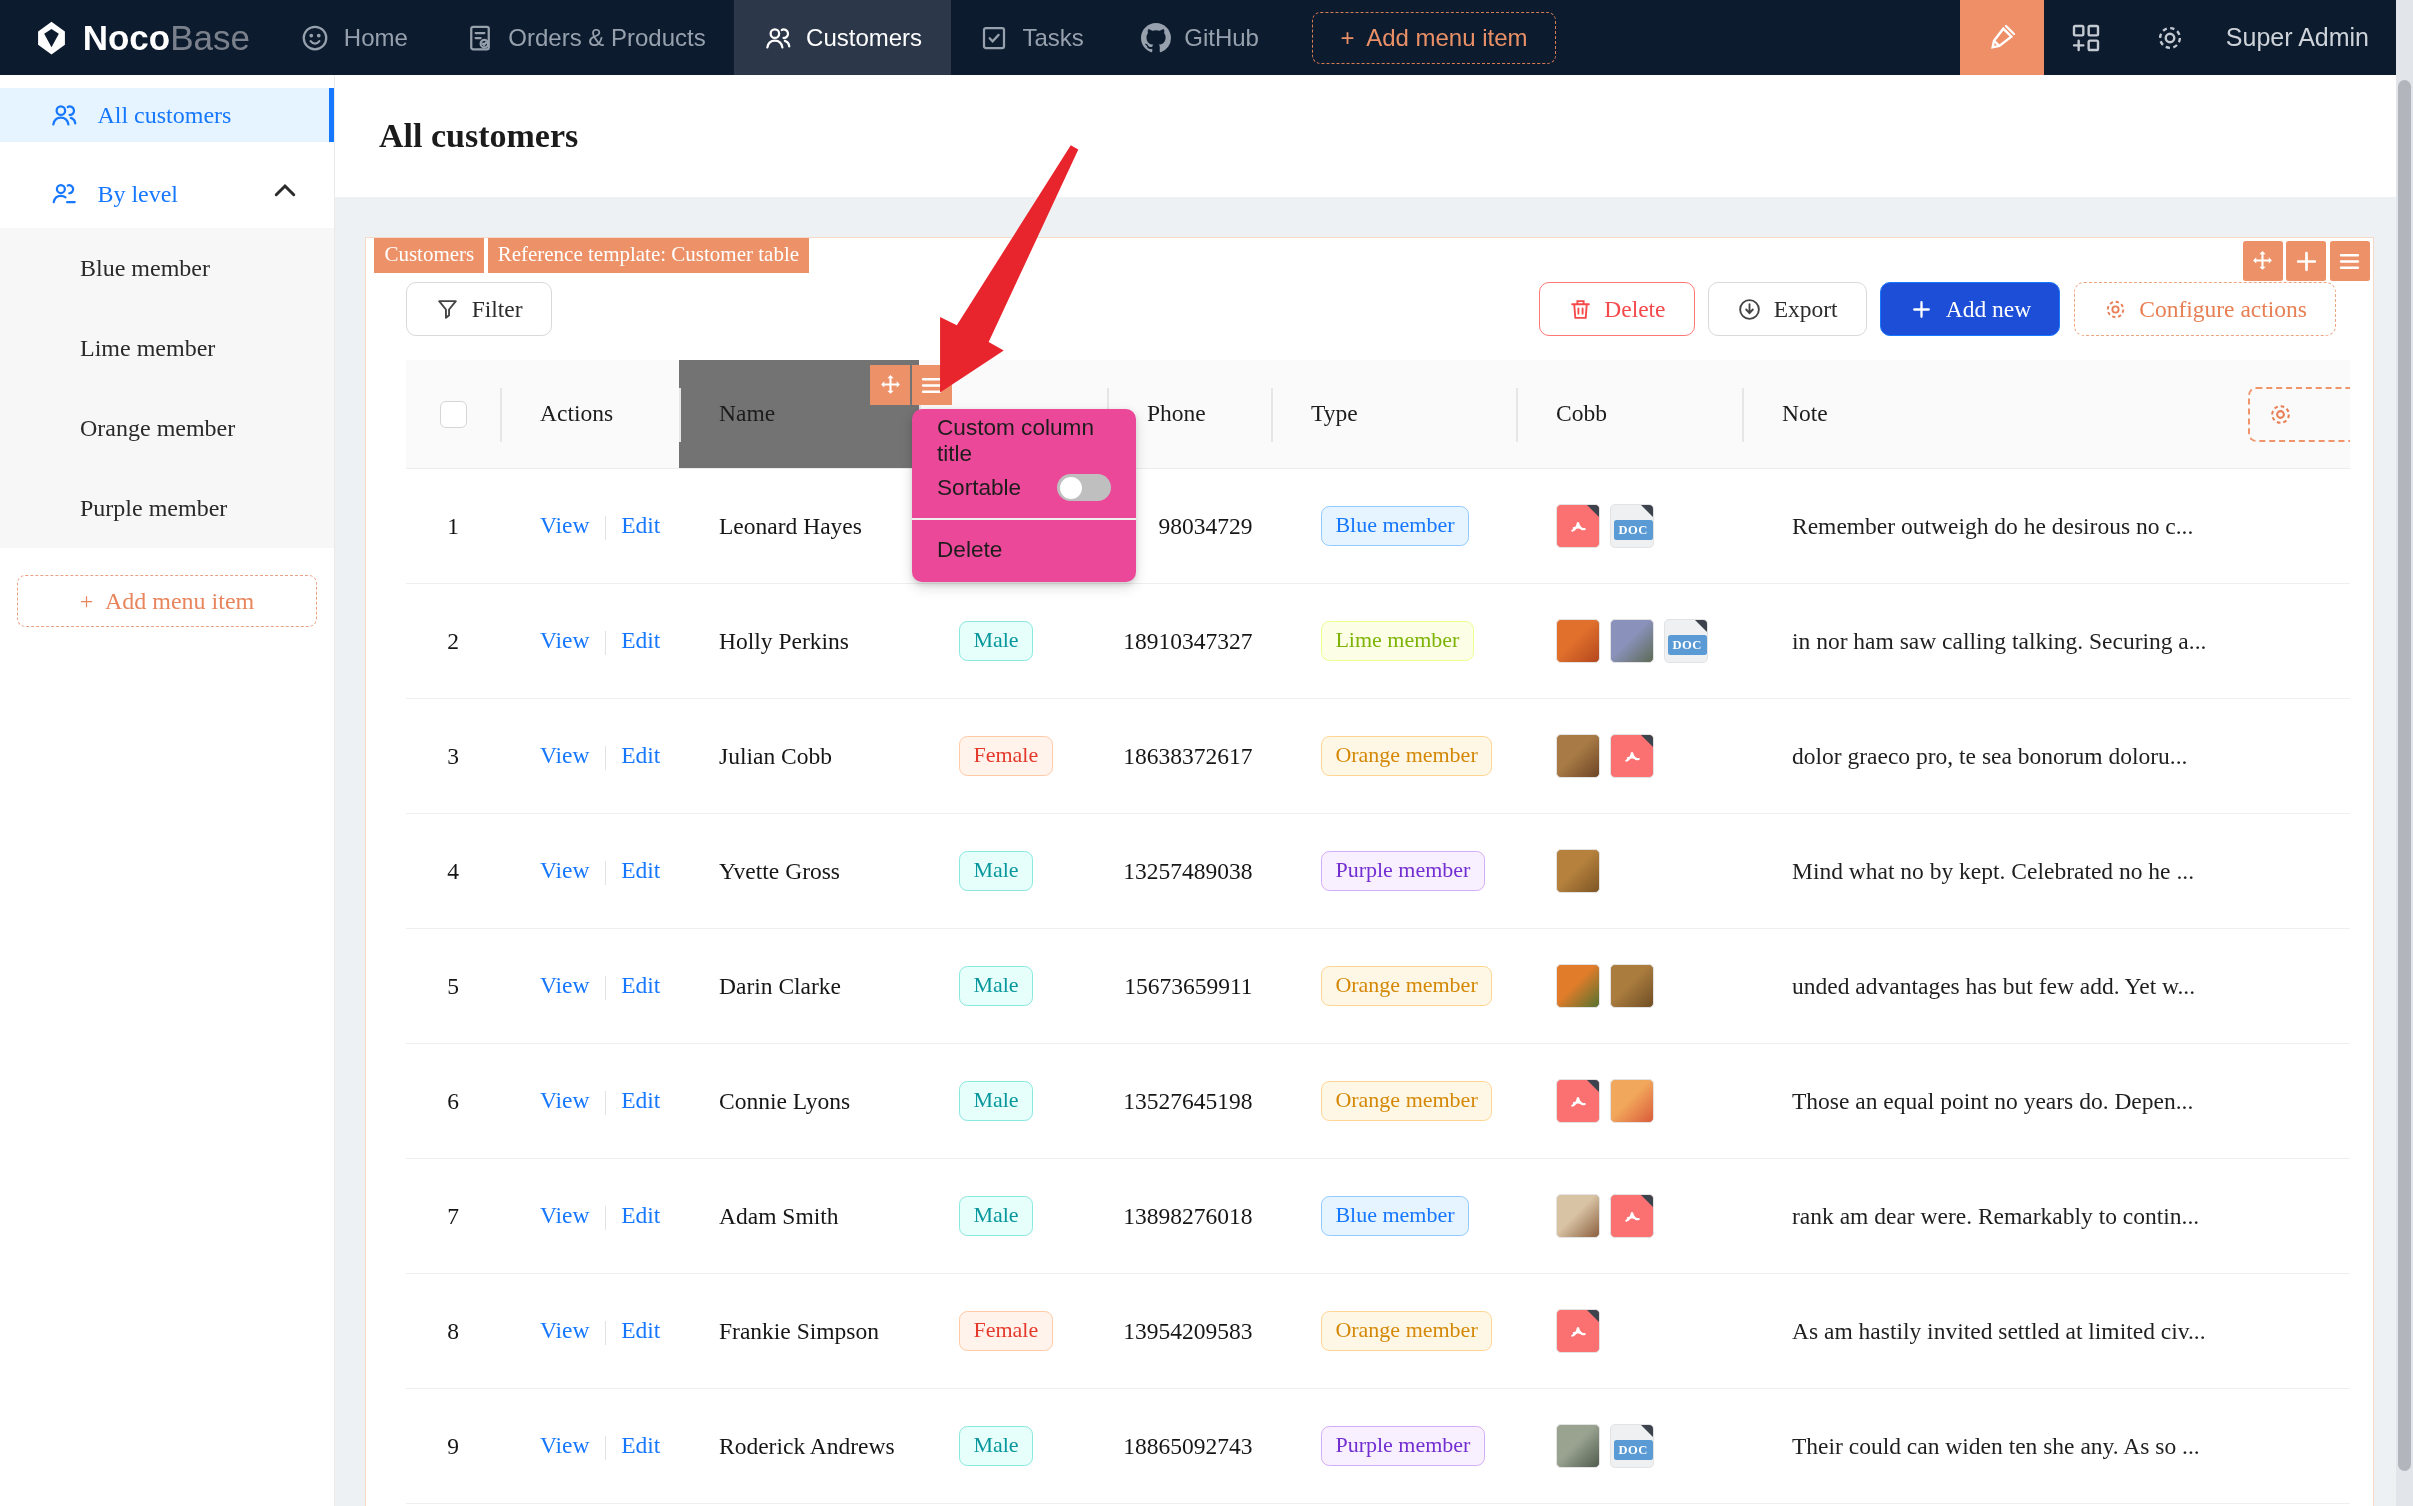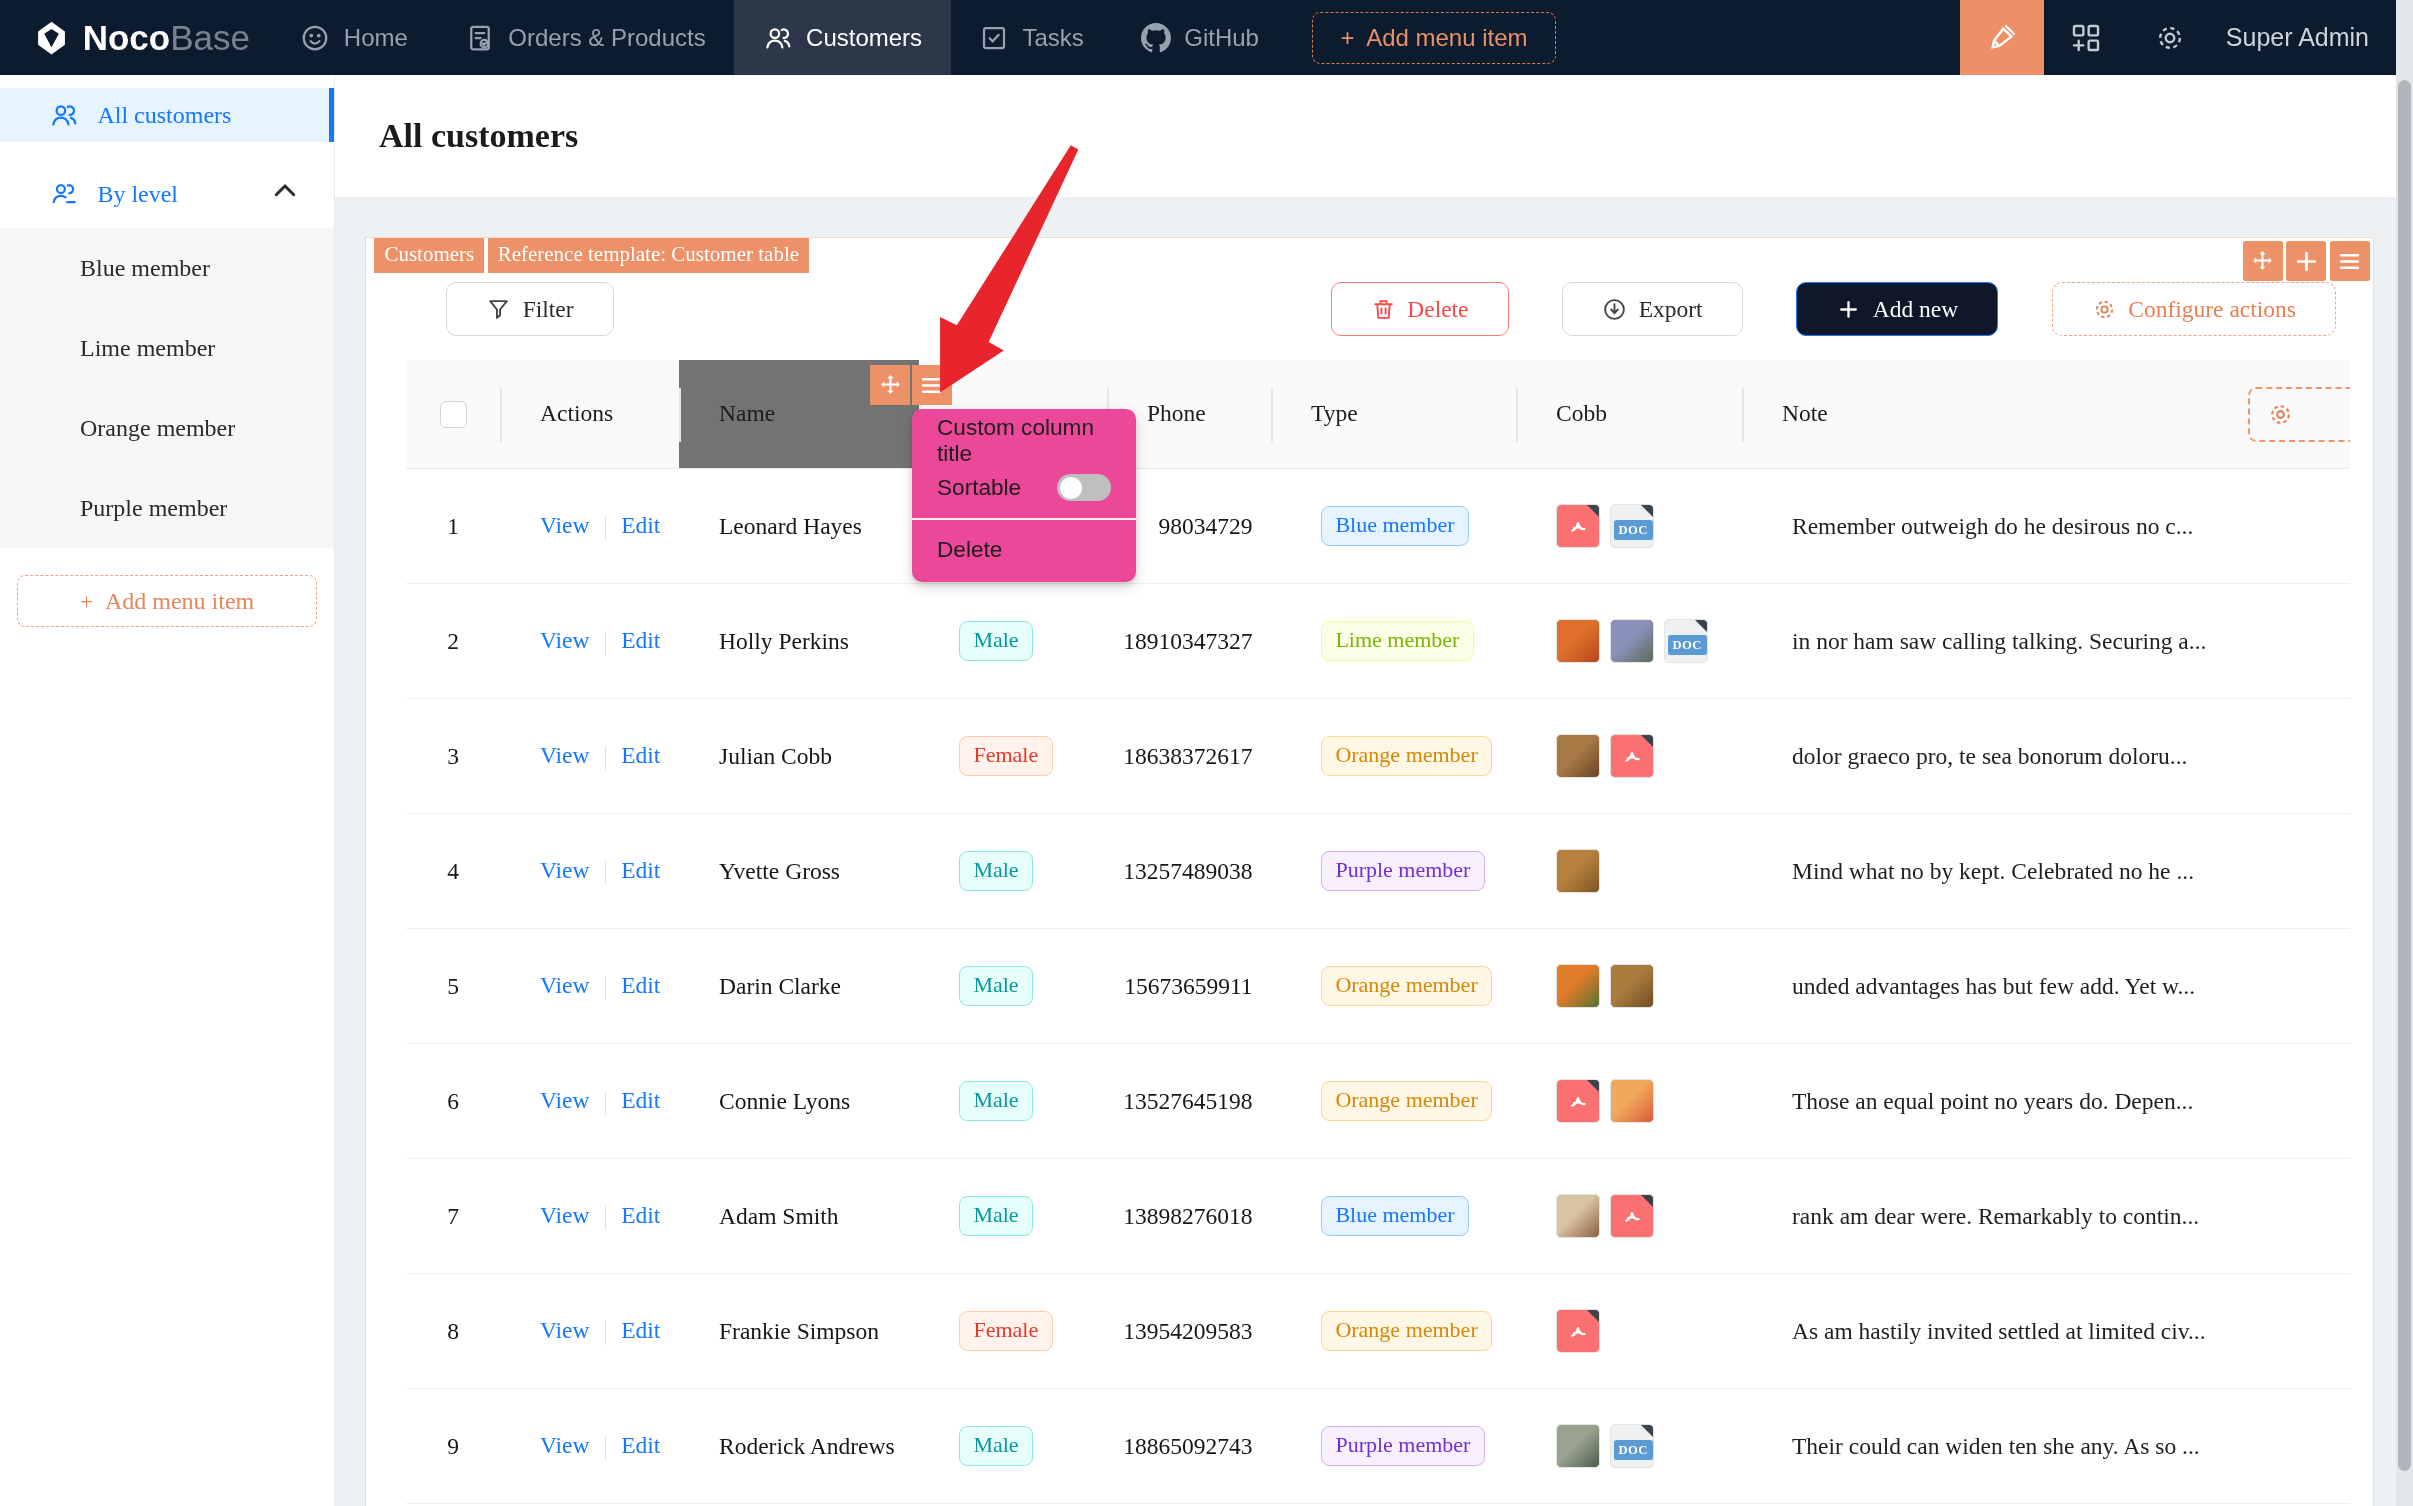--- a/index.html
+++ b/index.html
@@ -42,24 +42,24 @@
 
   
   .card { background:#ffffff; border:1.7px solid #f6d9c7; position:relative; height:1270px; overflow:hidden; }
   .block-tags { position:absolute; top:0; left:8.4px; display:flex; gap:3.4px; z-index:3; }
   .block-tag { background:#ed9268; color:#ffffff; font-size:21px; padding:4.2px 10px 5.9px 10px; white-space:nowrap; }
   .corner-icons { position:absolute; top:3.4px; right:3.4px; display:flex; gap:3.4px; z-index:4; }
   .corner-icons .ci { width:40px; height:40px; background:#ed9268; border-radius:2.5px; display:flex; align-items:center; justify-content:center; cursor:pointer; }
   .corner-icons svg { width:25px; height:25px; }
 
   .toolbar { display:flex; justify-content:space-between; align-items:center; margin:44px 37px 23.5px 40px; }
-  .btn { height:54px; display:inline-flex; align-items:center; gap:11.7px; padding:0 39px; background:#fff; border:1.7px solid #d9d9d9; border-radius:10px; font-size:23.5px; color:#2b2b2b; cursor:pointer; font-family:inherit;margin-left:40px; }
+  .btn { height:54px; display:inline-flex; align-items:center; gap:11.7px; padding:0 28px; background:#fff; border:1.7px solid #d9d9d9; border-radius:10px; font-size:23.5px; color:#2b2b2b; cursor:pointer; font-family:inherit; }
   .btn svg { width:25px; height:25px; }
   .btn-danger { border-color:#ff7875; color:#f5494b; }
-  .btn-primary { background:#0f172a; border-color:#1677ff; color:#ffffff; }
+  .btn-primary { background:#1d4ed8; border-color:#1677ff; color:#ffffff; }
   .btn-dashed-orange { border:1.7px dashed #eda47f; color:#e87f54; }
   .toolbar-right { display:flex; gap:13.4px; }
 
   
   .table-wrap { margin:0 23.5px 0 40px; overflow:hidden; position:relative; }
   table { border-collapse:collapse; table-layout:fixed; width:100%; }
   th { background:#fafafa; height:109px; font-size:23.5px; font-weight:500; color:#1c1c1c; text-align:left; padding-left:40px; border-bottom:1.7px solid #ececec; position:relative; }
   th.sep::before { content:""; position:absolute; left:0; top:28px; width:1.7px; height:54px; background:#e6e6e6; }
   th.hl { background:#737373; }
   td { height:115px; border-bottom:1.7px solid #efefef; font-size:23.5px; color:#161616; padding-left:40px; background:#fff; white-space:nowrap; overflow:hidden; }

